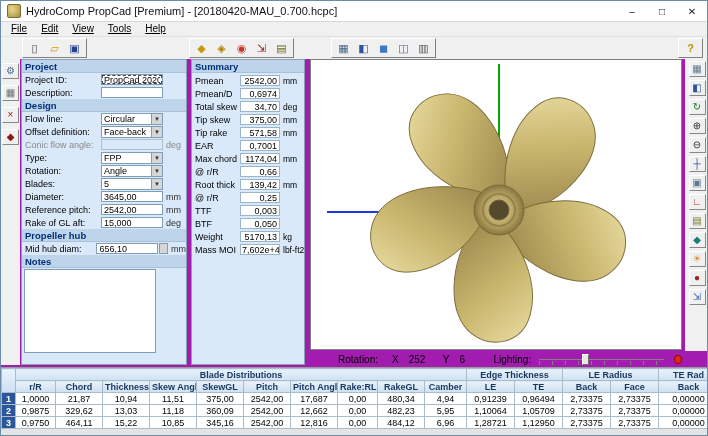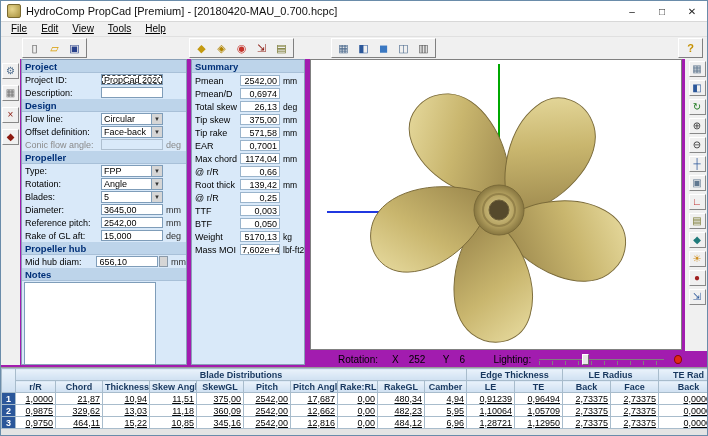--- a/index.html
+++ b/index.html
@@ -93,21 +93,21 @@
 
   
   .blade-table-wrap { position:absolute; left:0; top:366px; width:708px; height:70px;
                       overflow:hidden; background:#e4e4e4; border-top:1px solid #9a9a9a; }
   table.blade { border-collapse:collapse; table-layout:fixed; width:717px; }
   table.blade th, table.blade td { border:1px solid #a8bccc; height:12px; font-size:9px;
                                    padding:0 2px; overflow:hidden; white-space:nowrap; }
   table.blade thead th { background:linear-gradient(#e9f2fb,#cfe0f1); color:#17375e;
                          font-weight:bold; text-align:center; }
   td.rownum { background:#2b579a; color:#fff; text-align:center; font-weight:bold; padding:0; }
-  td.cell { background:#fff; text-align:right;text-decoration:underline; }
+  td.cell { background:#fff; text-align:center; }
 </style>
 </head>
 <body>
 
 <div id="app">
 
   <div class="titlebar">
     <div class="app-icon"></div>
     <div class="title-text">HydroComp PropCad [Premium] - [20180420-MAU_0.700.hcpc]</div>
     <div class="win-controls">
@@ -195,21 +195,20 @@
       <div class="combo">
         <span class="combo-text">Face-back</span>
         <span class="combo-arrow">▼</span>
       </div>
     </div>
     <div class="f-row disabled">
       <div class="f-label">Conic flow angle:</div>
       <input class="f-input off" value="" style="">
       <span class="f-unit">deg</span>
     </div>
-    <div class="sec-header">Propeller</div>
     <div class="f-row">
       <div class="f-label">Type:</div>
       <div class="combo">
         <span class="combo-text">FPP</span>
         <span class="combo-arrow">▼</span>
       </div>
     </div>
     <div class="f-row">
       <div class="f-label">Rotation:</div>
       <div class="combo">
@@ -258,21 +257,21 @@
           <div class="sum-value">2542,00</div>
           <div class="sum-unit">mm</div>
         </div>
         <div class="sum-row">
           <div class="sum-label">Pmean/D</div>
           <div class="sum-value">0,6974</div>
           <div class="sum-unit"></div>
         </div>
         <div class="sum-row">
           <div class="sum-label">Total skew</div>
-          <div class="sum-value">26,13</div>
+          <div class="sum-value">34,70</div>
           <div class="sum-unit">deg</div>
         </div>
         <div class="sum-row">
           <div class="sum-label">Tip skew</div>
           <div class="sum-value">375,00</div>
           <div class="sum-unit">mm</div>
         </div>
         <div class="sum-row">
           <div class="sum-label">Tip rake</div>
           <div class="sum-value">571,58</div>

